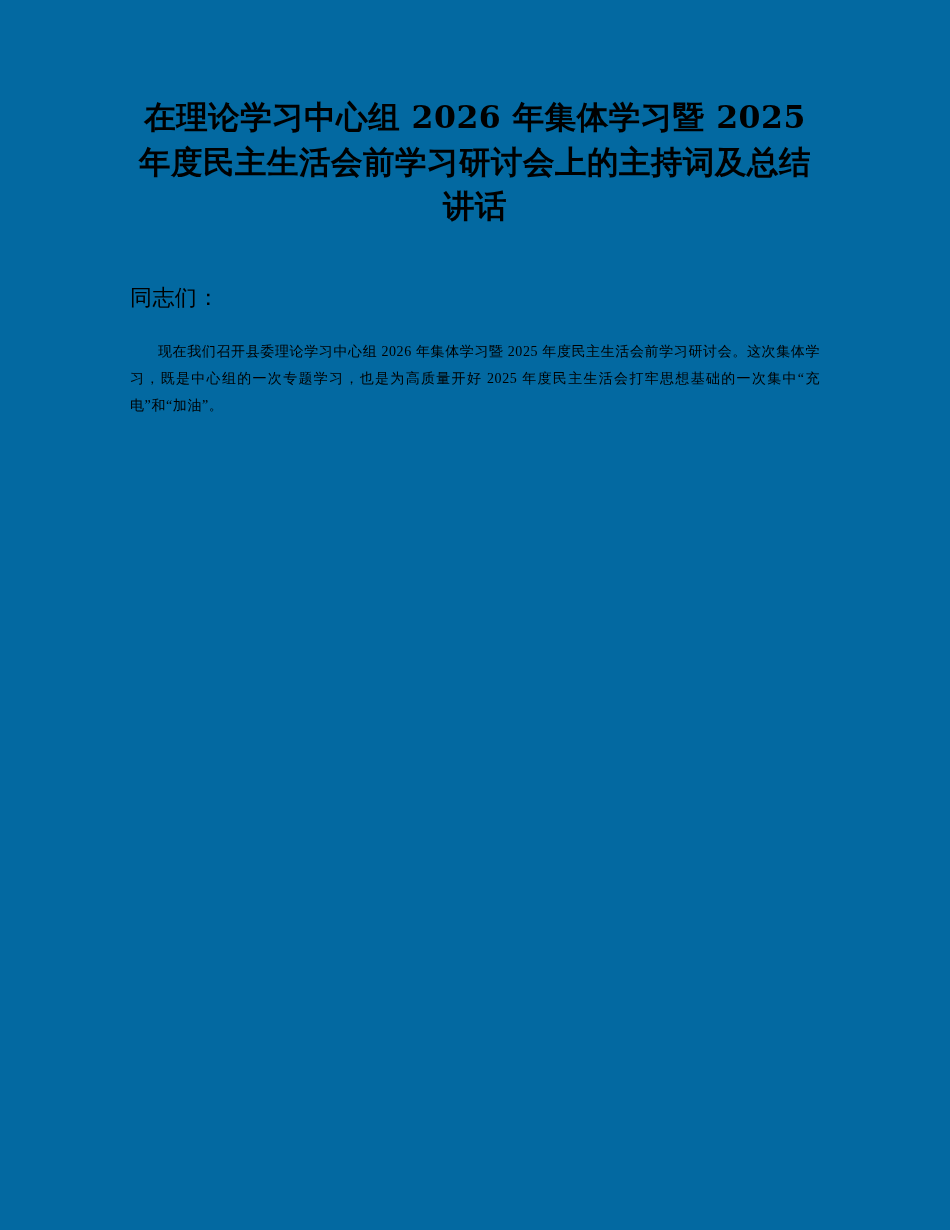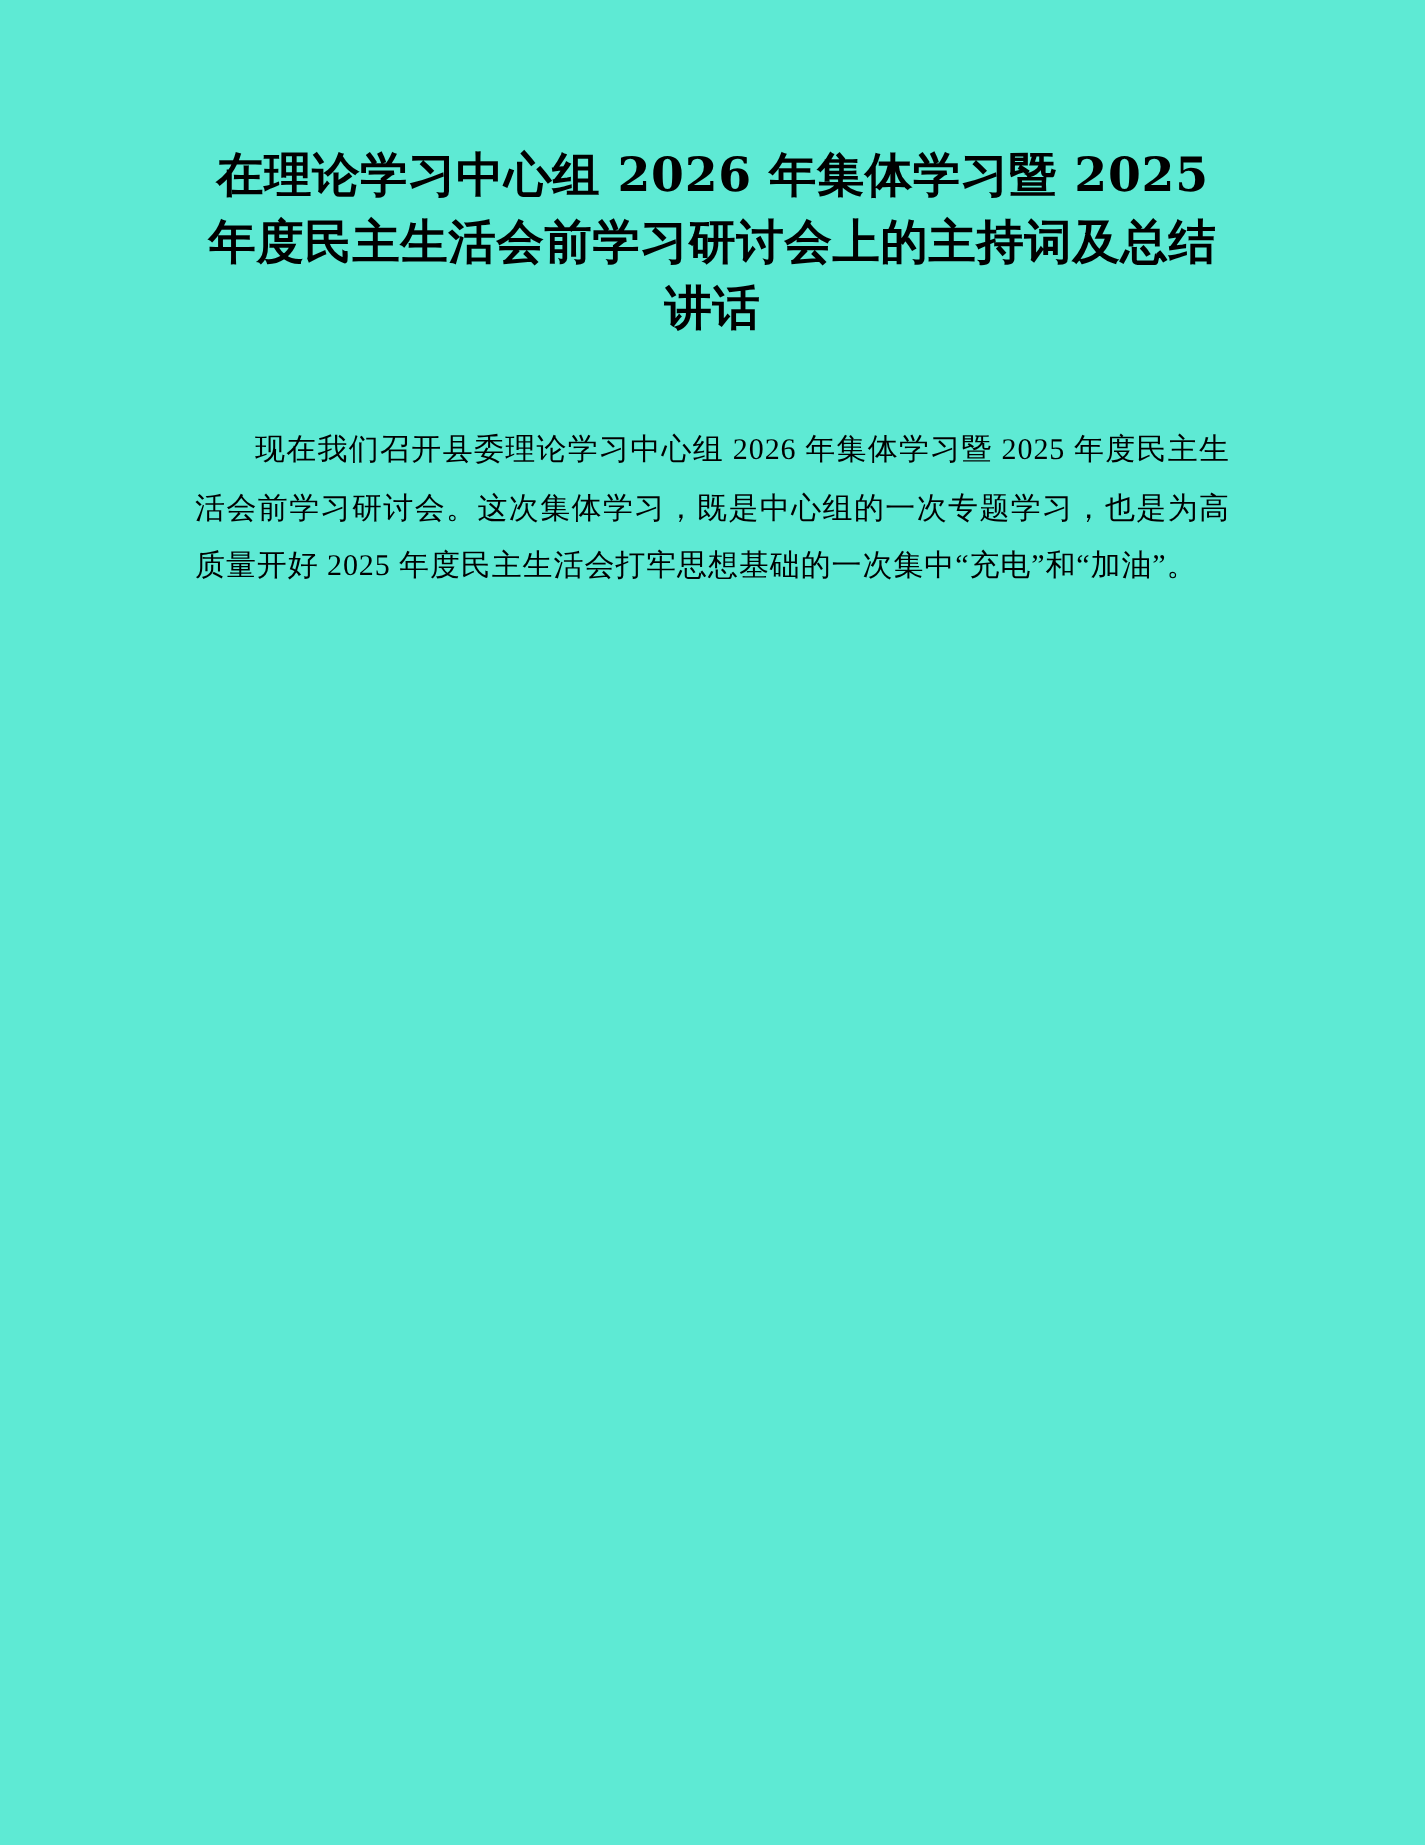--- a/index.html
+++ b/index.html
@@ -12,55 +12,56 @@
     height: 1230px;
     font-family: "Liberation Serif", "DejaVu Serif", serif;
     color: #000000;
     overflow: hidden;
   }
   .page {
     box-sizing: border-box;
     width: 950px;
     height: 1230px;
     padding: 95px 130px 60px 130px;
-    background: #5eead4;
+    background: #0369a1;
     position: relative;
   }
   .doc-title {
     font-family: "DejaVu Serif", "Liberation Serif", serif;
     font-weight: bold;
     font-size: 31.5px;
     line-height: 1.42;
     text-align: center;
     letter-spacing: 0.5px;
     margin: 0 0 52px 0;
     padding: 0 6px;
   }
   .salutation {
     font-size: 22px;
     line-height: 1.55;
     margin: 0 0 24px 0;
     letter-spacing: 0.4px;
   }
   .para {
-    font-size: 20px;
+    font-size: 14px;
     line-height: 1.92;
     margin: 0 0 22px 0;
     text-align: justify;
     text-justify: inter-ideograph;
     text-indent: 2em;
     letter-spacing: 0.6px;
   }
   .para:last-child {
     margin-bottom: 0;
   }
 </style>
 </head>
 <body>
 
 <div class="page">
 
   <h1 class="doc-title">在理论学习中心组 2026 年集体学习暨 2025 年度民主生活会前学习研讨会上的主持词及总结讲话</h1>
 
+  <p class="salutation">同志们：</p>
 
   <p class="para">现在我们召开县委理论学习中心组 2026 年集体学习暨 2025 年度民主生活会前学习研讨会。这次集体学习，既是中心组的一次专题学习，也是为高质量开好 2025 年度民主生活会打牢思想基础的一次集中“充电”和“加油”。</p>
 
 </div>
 
 </body></html>

